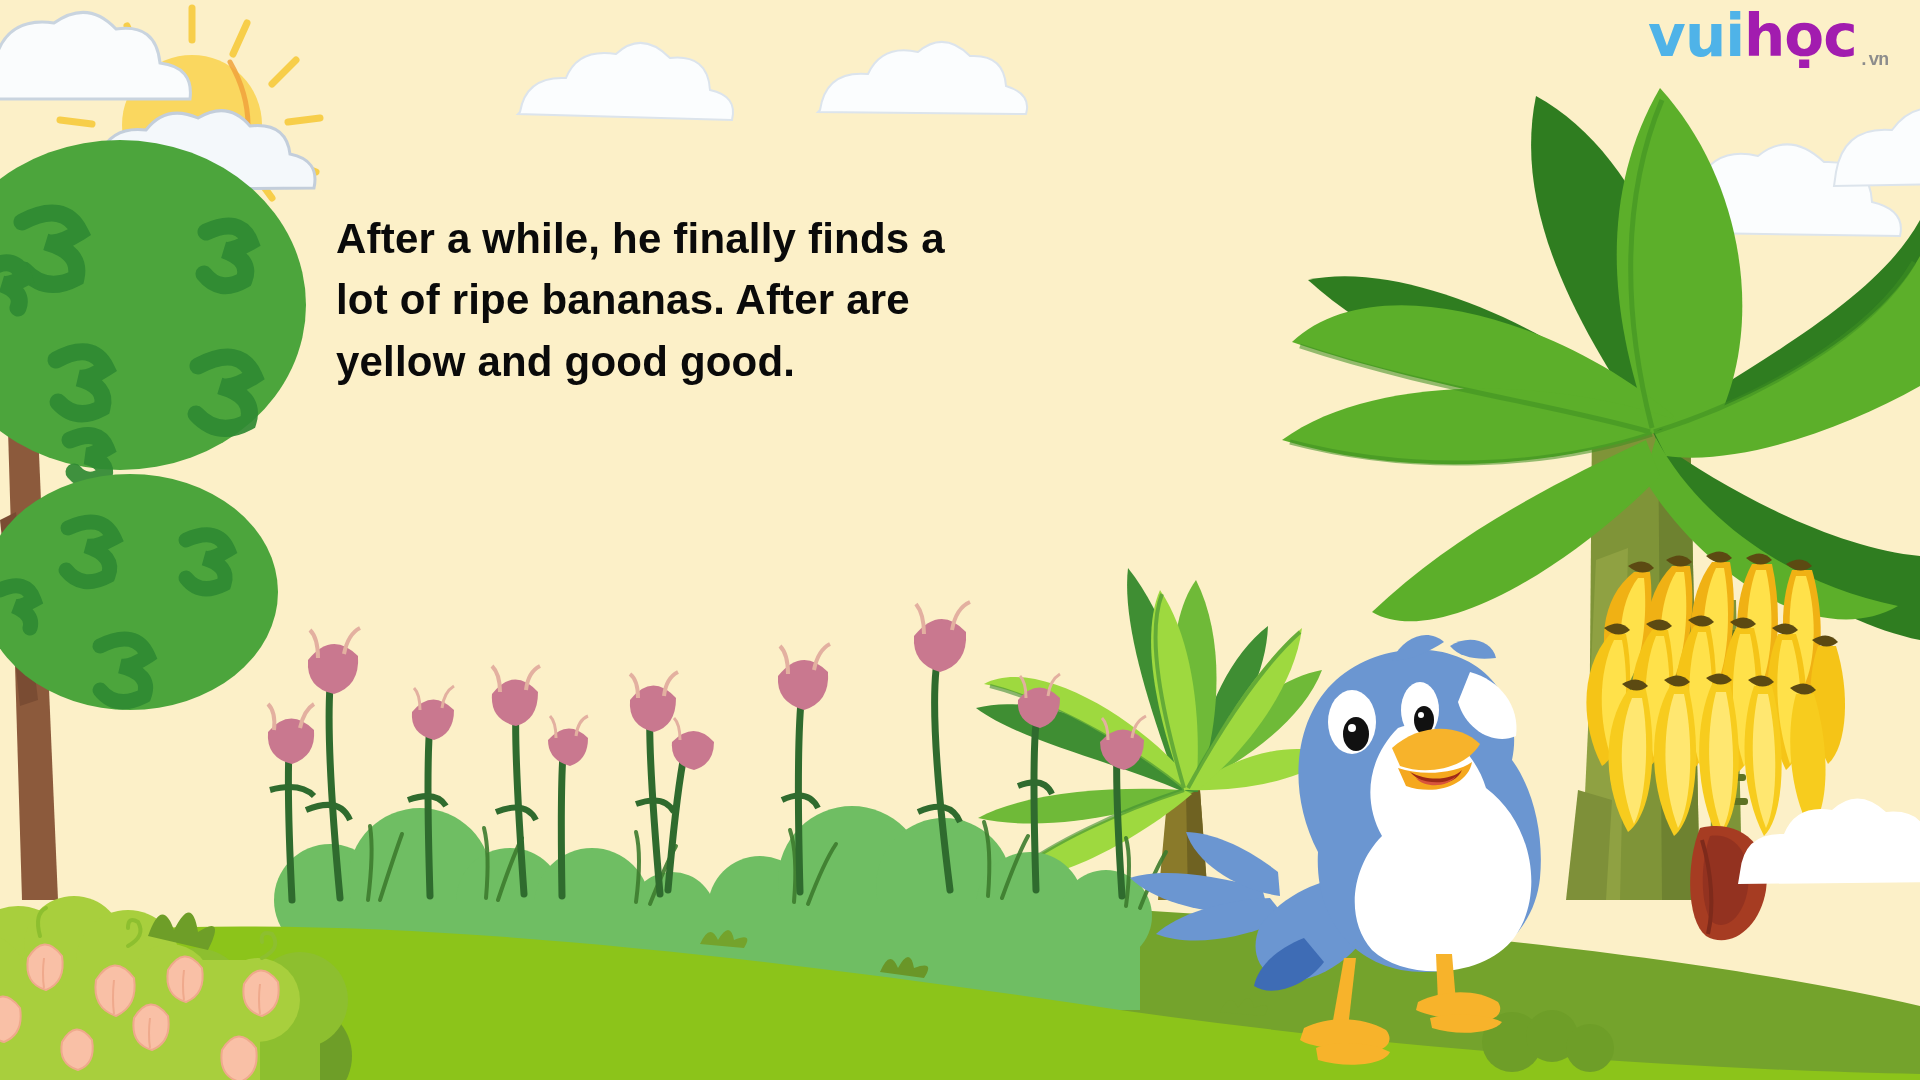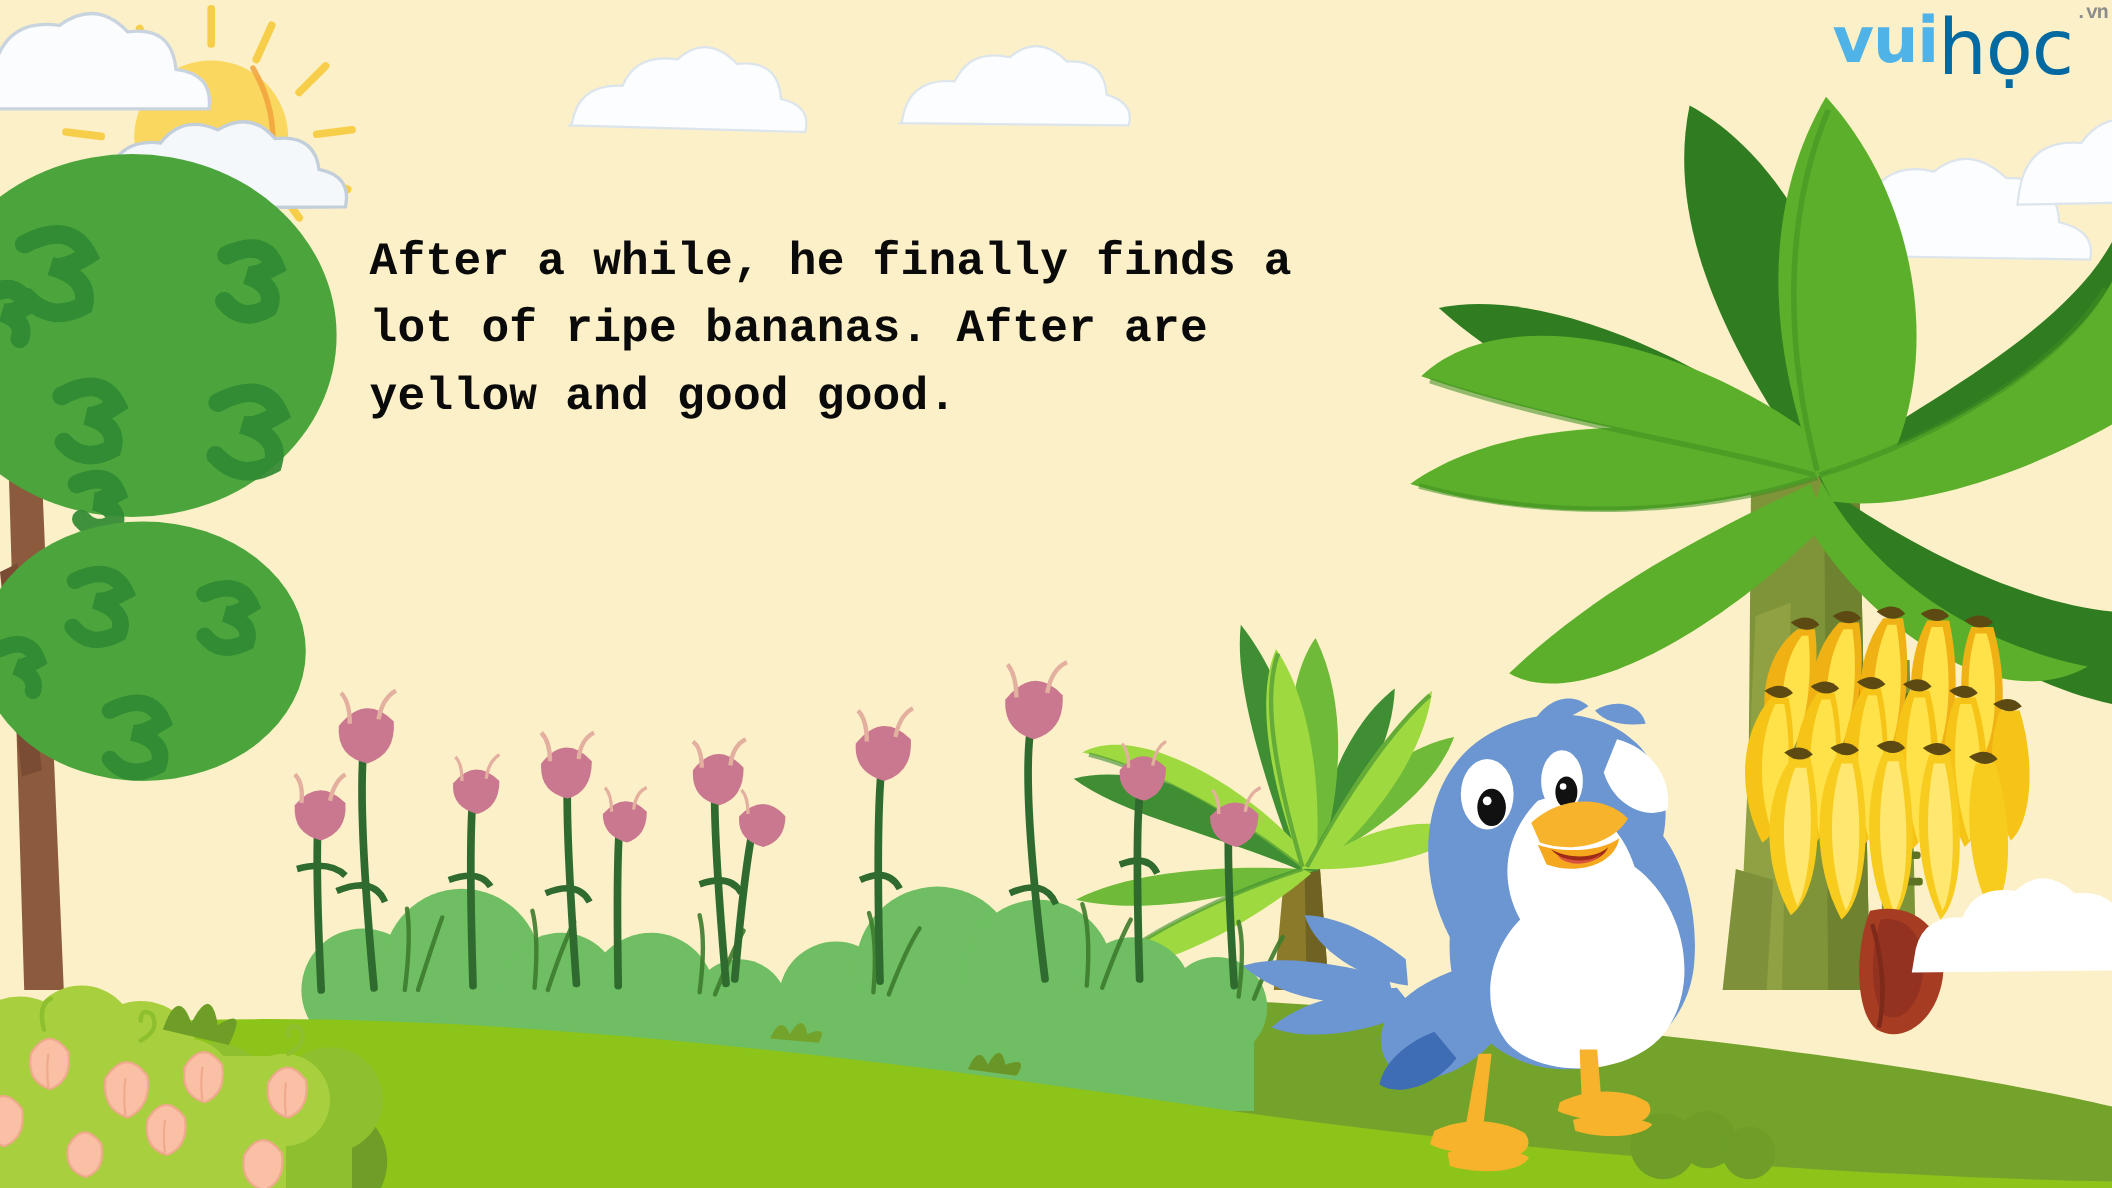--- a/index.html
+++ b/index.html
@@ -11,52 +11,52 @@
     overflow:hidden;
     background:#FCF0C8;
     font-family:"Liberation Sans", sans-serif;
   }
   .layer{position:absolute;top:0;left:0;width:1920px;height:1080px;}
   svg.layer{display:block;}
 
   
   #logo{
     position:absolute;
-    top:2px;right:4px;
-    display:flex;align-items:flex-start;
+    top:2px;right:32px;
+    display:flex;align-items:flex-end;
     letter-spacing:-1px;
     z-index:40;
     user-select:none;
   }
   #logo .lg-vui{
     font-size:58px;font-weight:700;
     color:#4FB3E8;
     font-family:"DejaVu Sans", sans-serif;
   }
   #logo .lg-hoc{
-    font-size:70px;font-weight:400;
-    color:#0369a1;
+    font-size:58px;font-weight:700;
+    color:#a21caf;
     font-family:"DejaVu Sans", sans-serif;
     position:relative;
   }
   #logo .lg-vn{
     font-size:18px;font-weight:700;
     color:#8C8C8C;
     font-family:Liberation Mono, monospace;
     margin-left:2px;
   }
 
   
   #narration{
     position:absolute;
     left:336px;top:208px;
     width:680px;
     z-index:35;
     color:#0A0A0A;
-    font-family:Liberation Mono, monospace;
+    font-family:Liberation Sans, sans-serif;
     font-weight:700;
     font-size:42px;
     line-height:1.46;
     letter-spacing:0.2px;
   }
   #narration .nline{display:block;white-space:nowrap;}
 </style>
 </head>
 <body>
 

